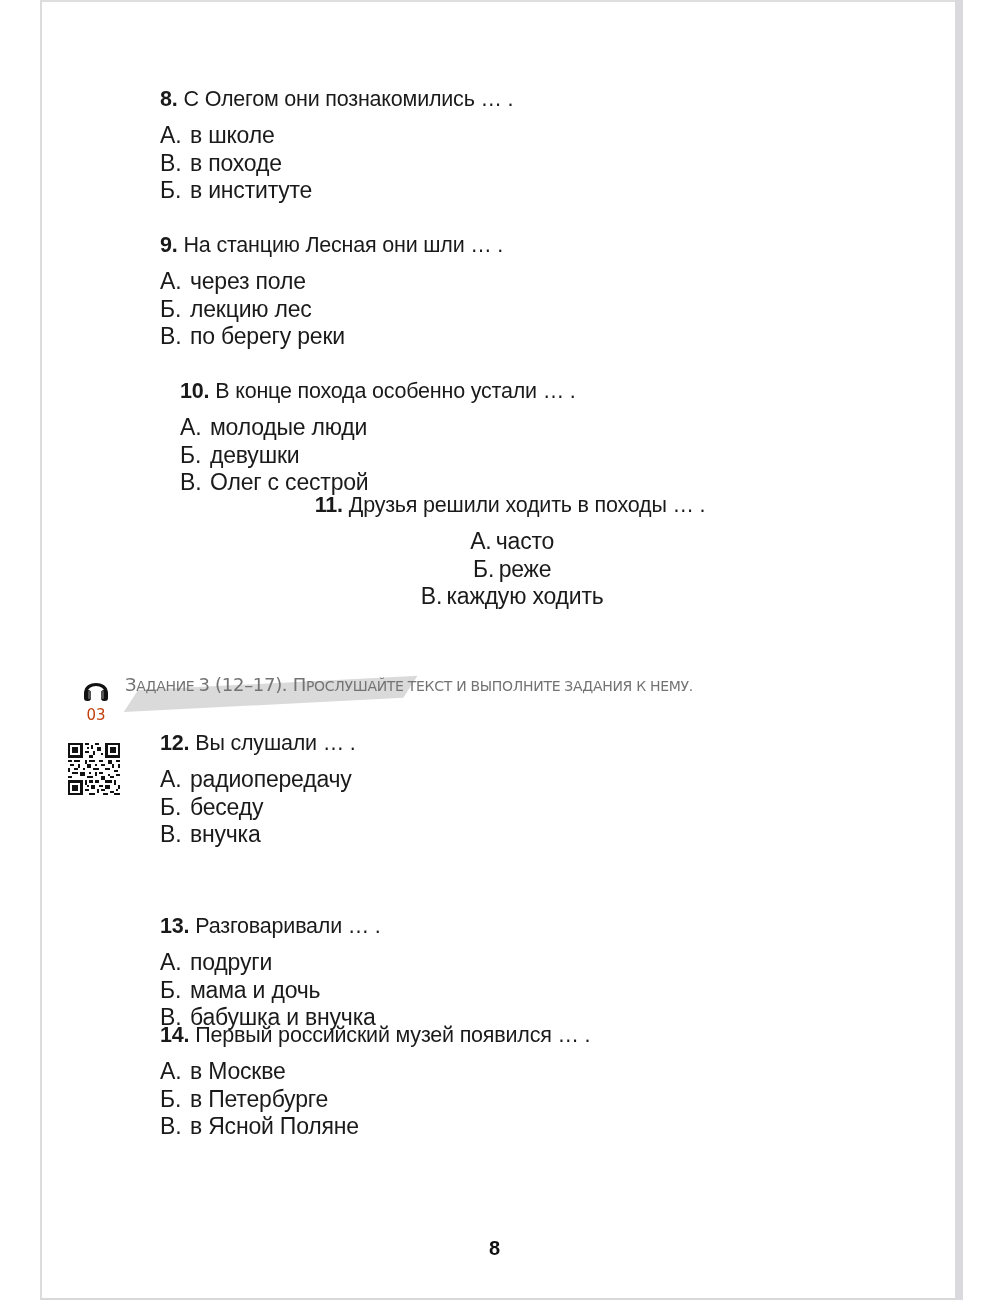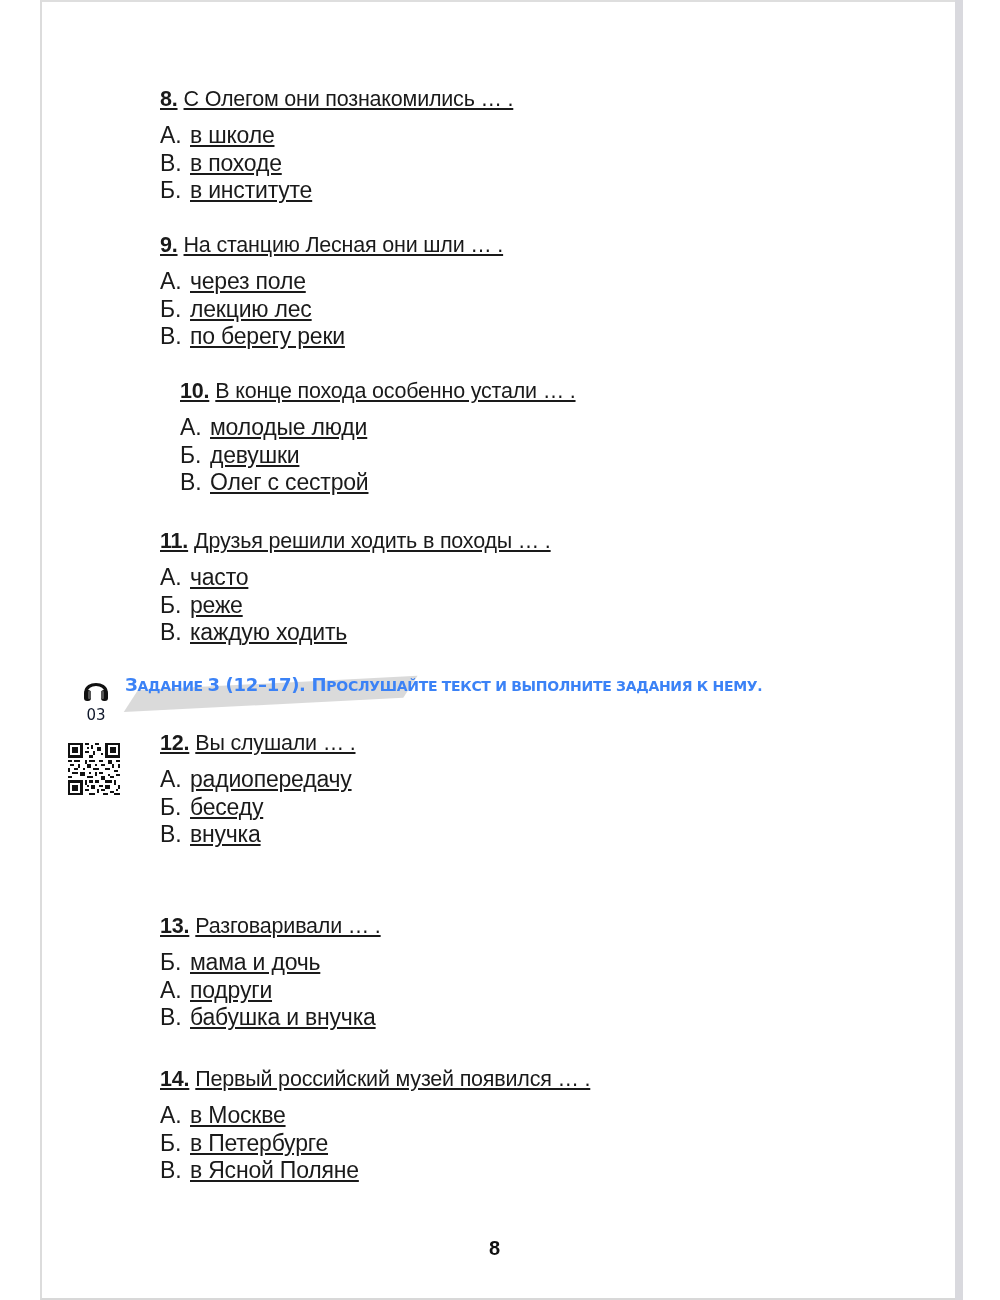--- a/index.html
+++ b/index.html
@@ -31,21 +31,20 @@
       left: 955px;
       top: 0;
       width: 8px;
       height: 1300px;
       background: #d9d9de;
     }
     .question {
       position: absolute;
       left: 160px;
       width: 700px;
-      text-decoration: underline;
     }
     .q-title {
       font-size: 21.5px;
       line-height: 26px;
       height: 26px;
       white-space: nowrap;
       letter-spacing: -0.2px;
     }
     .q-num {
       font-weight: bold;
@@ -80,40 +79,40 @@
       width: 270px;
       height: 22px;
       background: #d4d4d4;
       transform: skewX(-35deg) rotate(-3deg);
       transform-origin: left top;
       opacity: 0.85;
     }
     .task-title {
       position: relative;
       font-family: "DejaVu Sans", sans-serif;
-      font-weight: bold;
+      font-weight: normal;
       font-size: 18px;
-      color: #3b82f6;
+      color: #737373;
       letter-spacing: -0.3px;
     }
     .sc-big { font-size: 18px; }
     .sc-small { font-size: 14px; }
 
     .audio-block {
       position: absolute;
       left: 80px;
       top: 676px;
       width: 32px;
       text-align: center;
     }
     .audio-num {
       font-family: "DejaVu Sans", sans-serif;
       font-size: 15px;
       line-height: 16px;
-      color: #0f172a;
+      color: #c2410c;
       margin-top: 1px;
     }
     .qr {
       position: absolute;
       left: 68px;
       top: 743px;
       width: 52px;
       height: 52px;
     }
 
@@ -158,21 +157,21 @@
   <div class="q-title">
     <span class="q-num">10.</span><span>В конце похода особенно устали … .</span>
   </div>
   <div class="q-options">
     <div class="opt"><span class="opt-letter">А.</span><span>молодые люди</span></div>
     <div class="opt"><span class="opt-letter">Б.</span><span>девушки</span></div>
     <div class="opt"><span class="opt-letter">В.</span><span>Олег с сестрой</span></div>
   </div>
 </div>
 
-<div class="question" style="top:528px;">
+<div class="question" style="top:492px;text-align:center;">
   <div class="q-title">
     <span class="q-num">11.</span><span>Друзья решили ходить в походы … .</span>
   </div>
   <div class="q-options">
     <div class="opt"><span class="opt-letter">А.</span><span>часто</span></div>
     <div class="opt"><span class="opt-letter">Б.</span><span>реже</span></div>
     <div class="opt"><span class="opt-letter">В.</span><span>каждую ходить</span></div>
   </div>
 </div>
 
@@ -275,27 +274,27 @@
     <div class="opt"><span class="opt-letter">Б.</span><span>беседу</span></div>
     <div class="opt"><span class="opt-letter">В.</span><span>внучка</span></div>
   </div>
 </div>
 
 <div class="question" style="top:876px;margin-top:37px;">
   <div class="q-title">
     <span class="q-num">13.</span><span>Разговаривали … .</span>
   </div>
   <div class="q-options">
+    <div class="opt"><span class="opt-letter">А.</span><span>подруги</span></div>
     <div class="opt"><span class="opt-letter">Б.</span><span>мама и дочь</span></div>
-    <div class="opt"><span class="opt-letter">А.</span><span>подруги</span></div>
     <div class="opt"><span class="opt-letter">В.</span><span>бабушка и внучка</span></div>
   </div>
 </div>
 
-<div class="question" style="top:1022px;margin-top:44px;">
+<div class="question" style="top:1022px;">
   <div class="q-title">
     <span class="q-num">14.</span><span>Первый российский музей появился … .</span>
   </div>
   <div class="q-options">
     <div class="opt"><span class="opt-letter">А.</span><span>в Москве</span></div>
     <div class="opt"><span class="opt-letter">Б.</span><span>в Петербурге</span></div>
     <div class="opt"><span class="opt-letter">В.</span><span>в Ясной Поляне</span></div>
   </div>
 </div>
 

